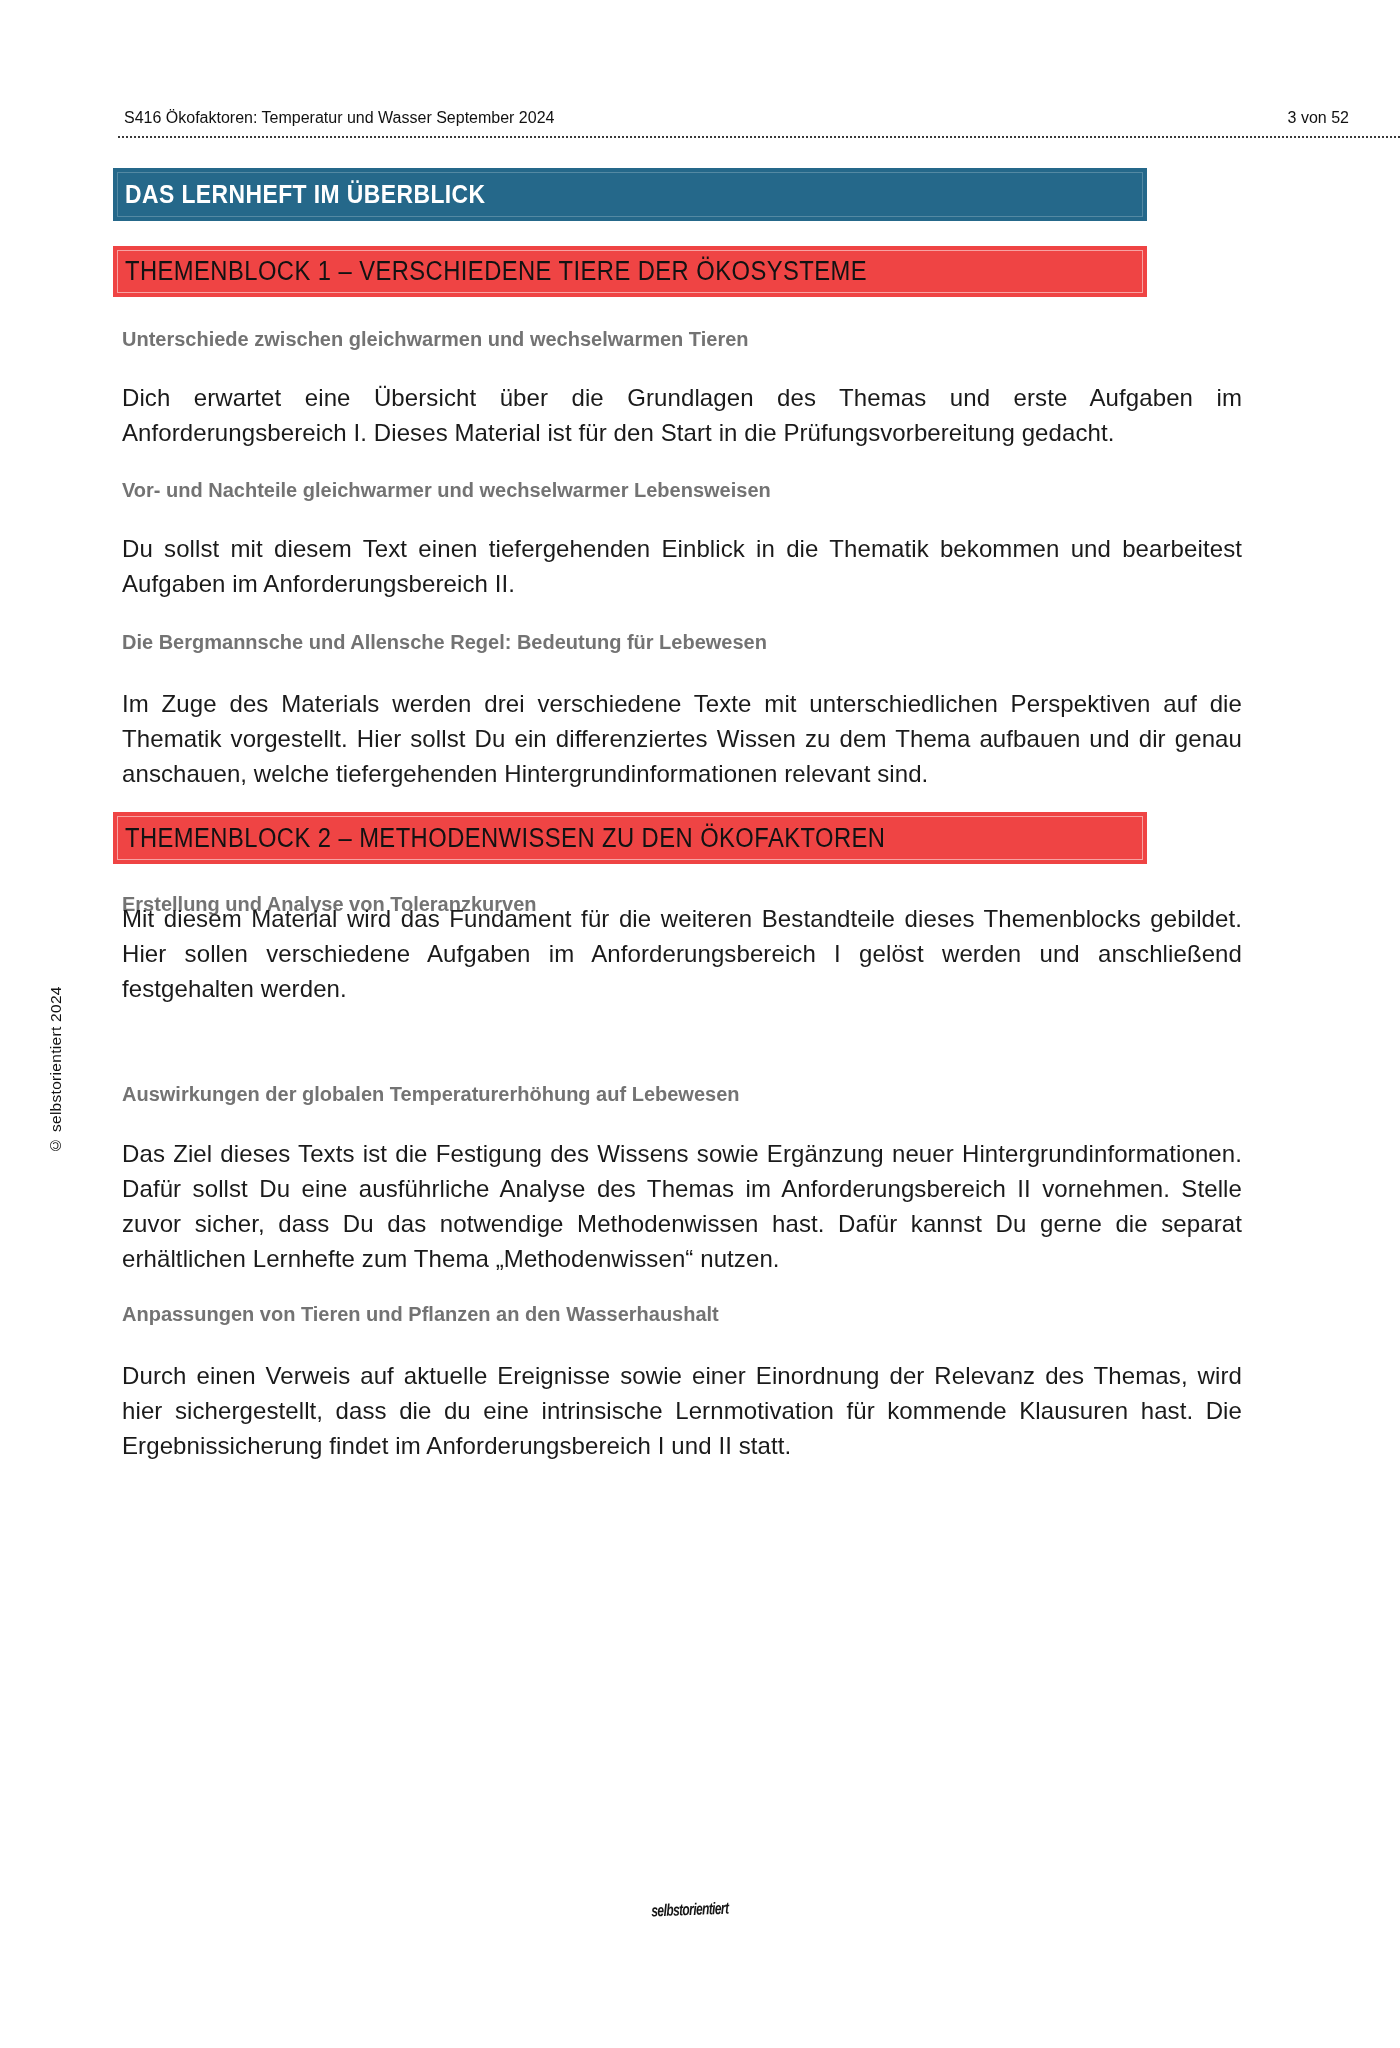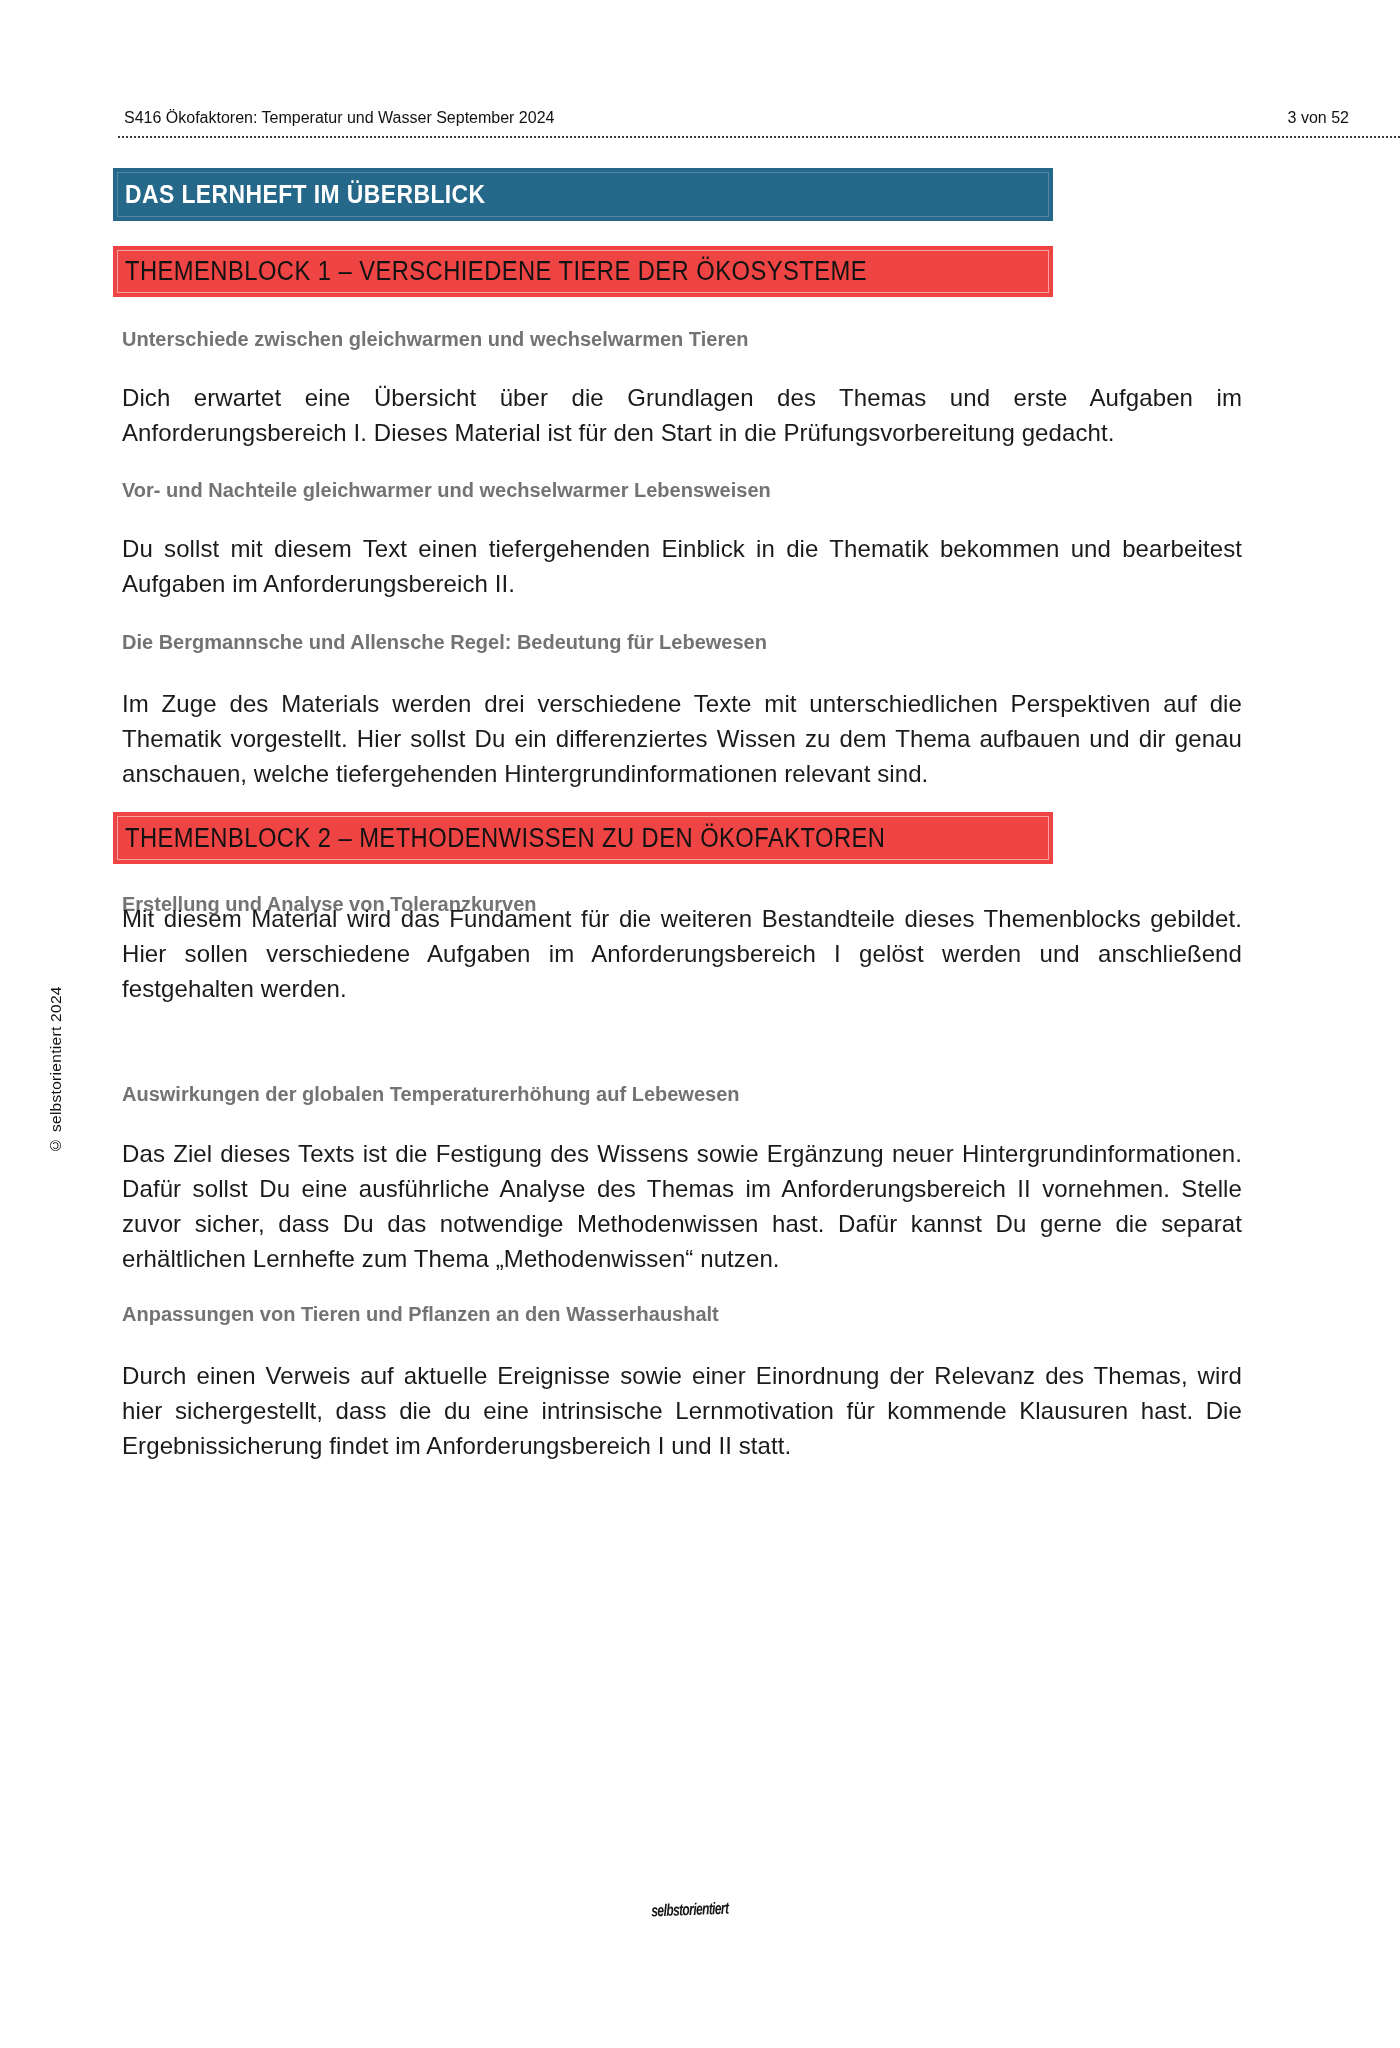--- a/index.html
+++ b/index.html
@@ -25,21 +25,21 @@
     border-bottom: 2px dotted #3a3a3a;
     font-size: 16px;
     line-height: 19px;
     color: #111;
   }
 
   
   .banner {
     position: absolute;
     left: 113px;
-    width: 940px;
+    width: 1034px;
     display: flex;
     align-items: center;
     padding-left: 12px;
   }
   .banner::after {
     content: "";
     position: absolute;
     inset: 4px;
     border: 1px solid transparent;
     pointer-events: none;

